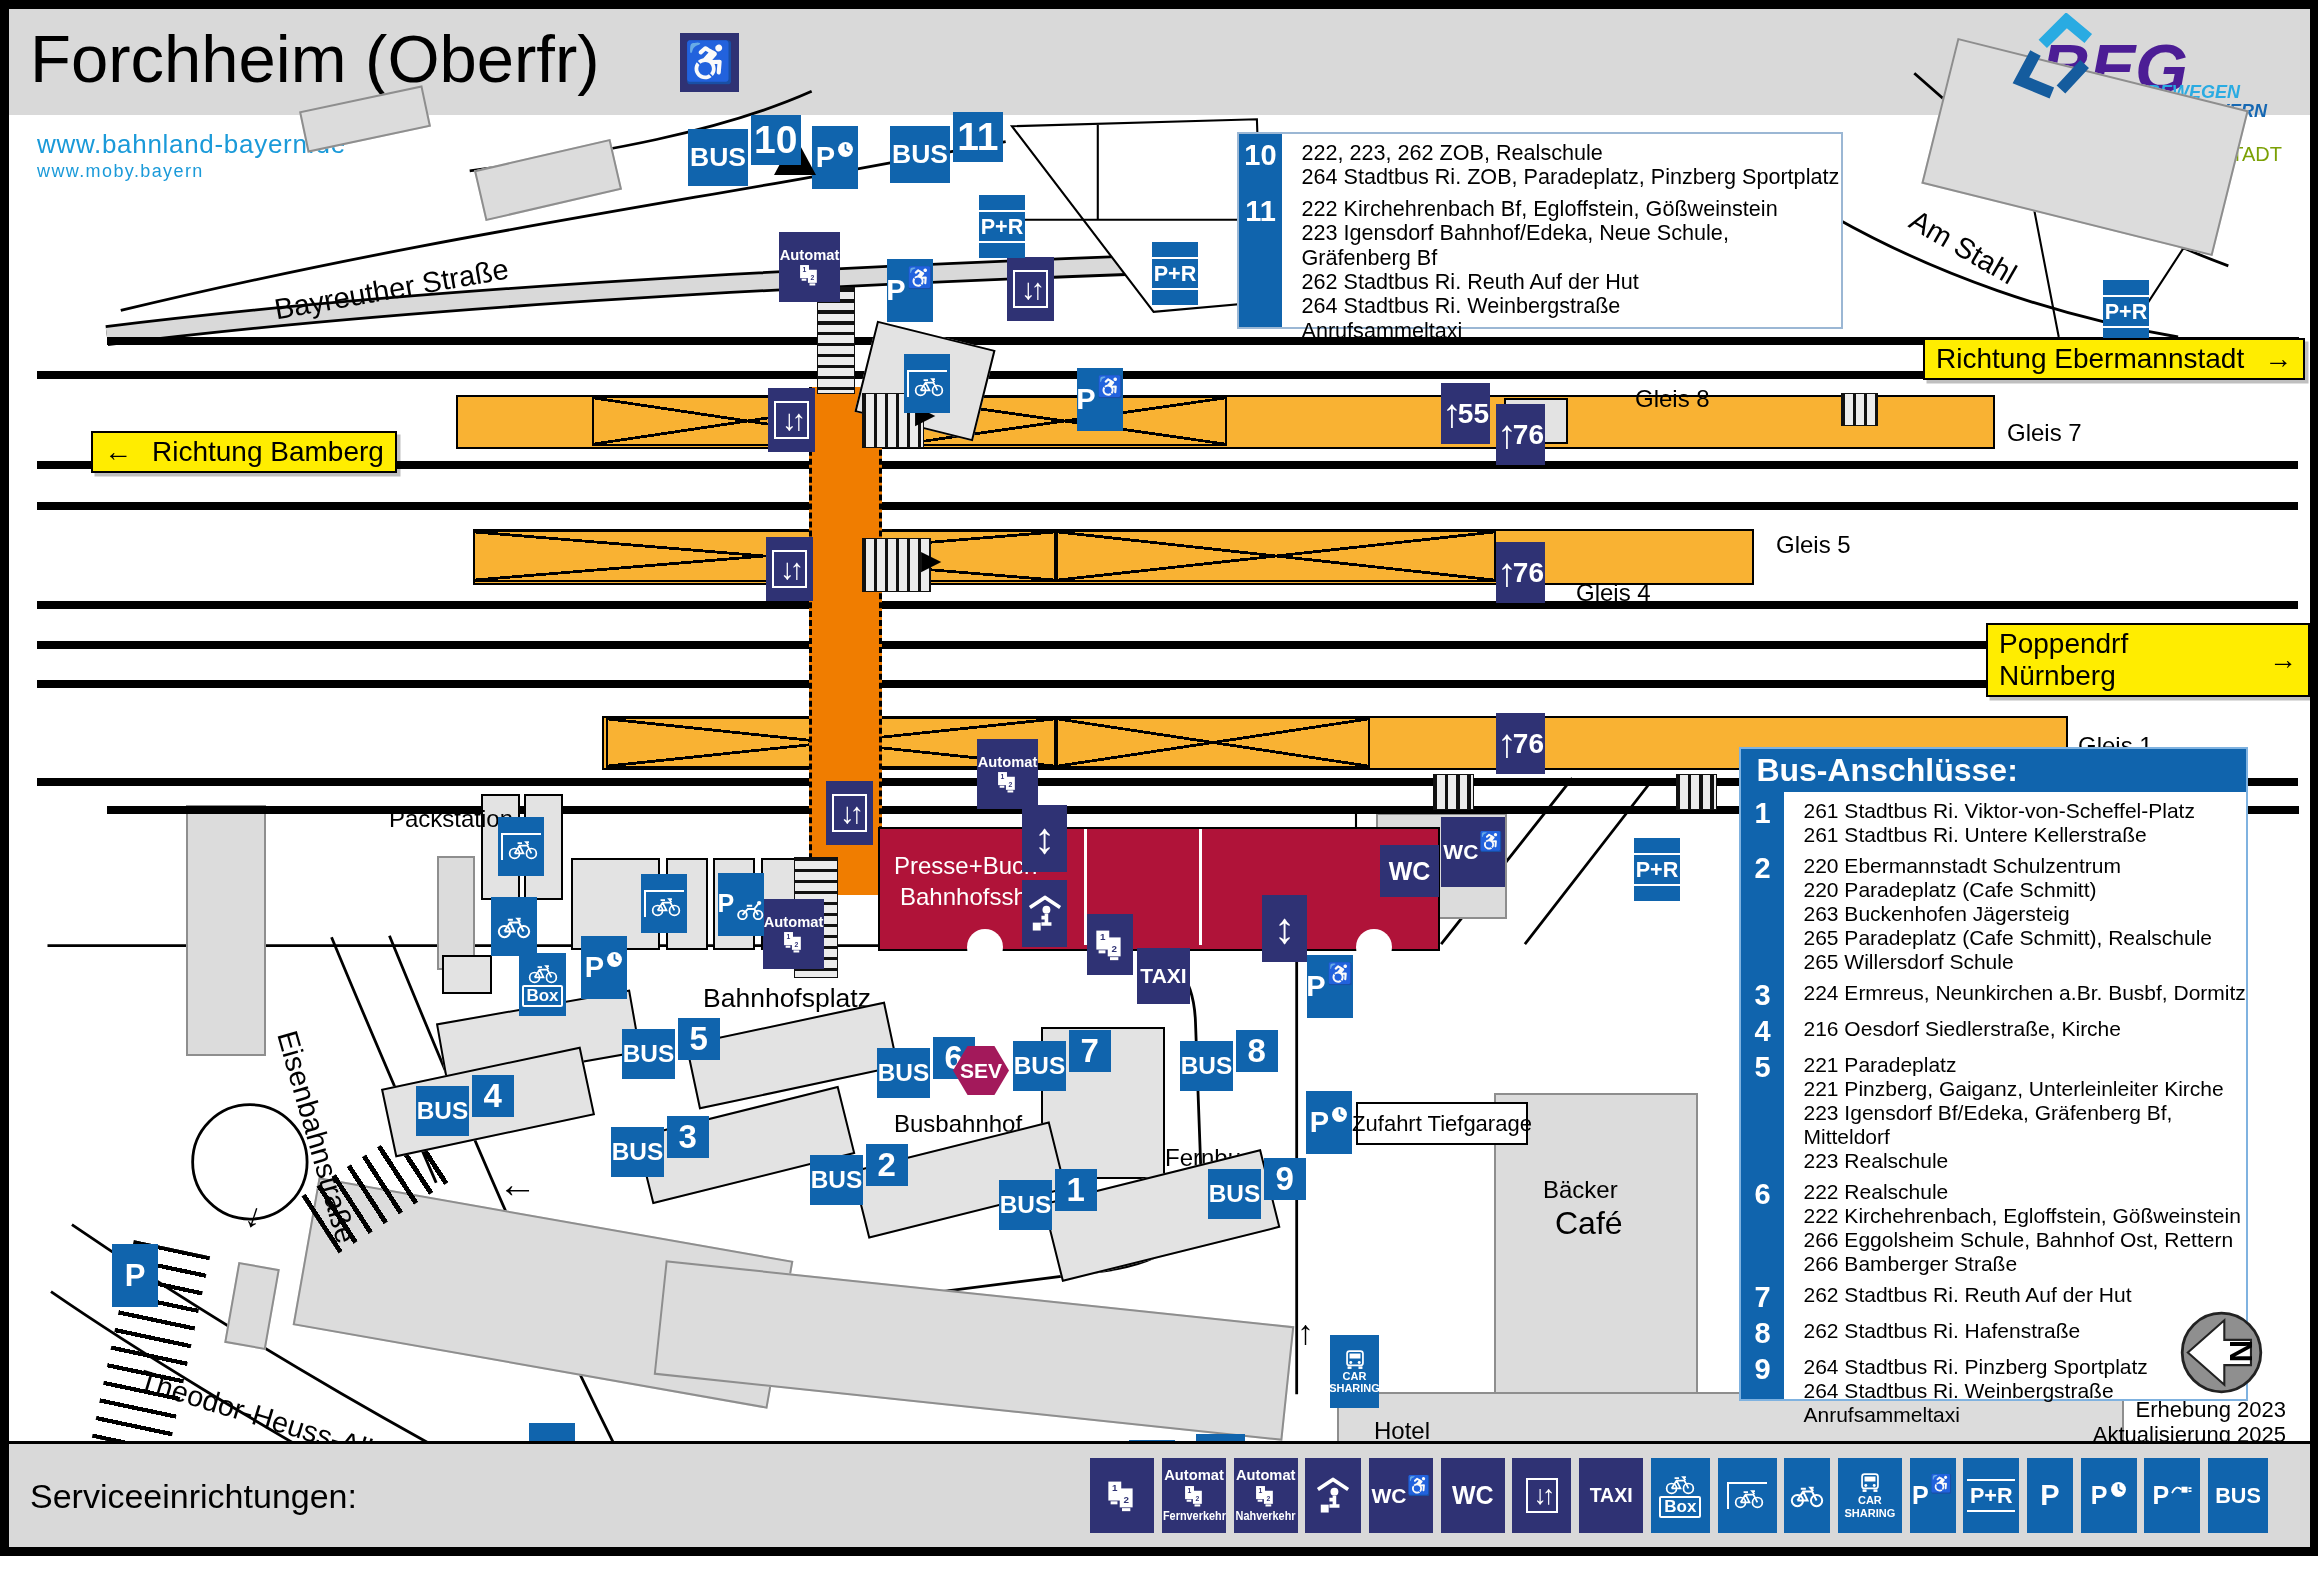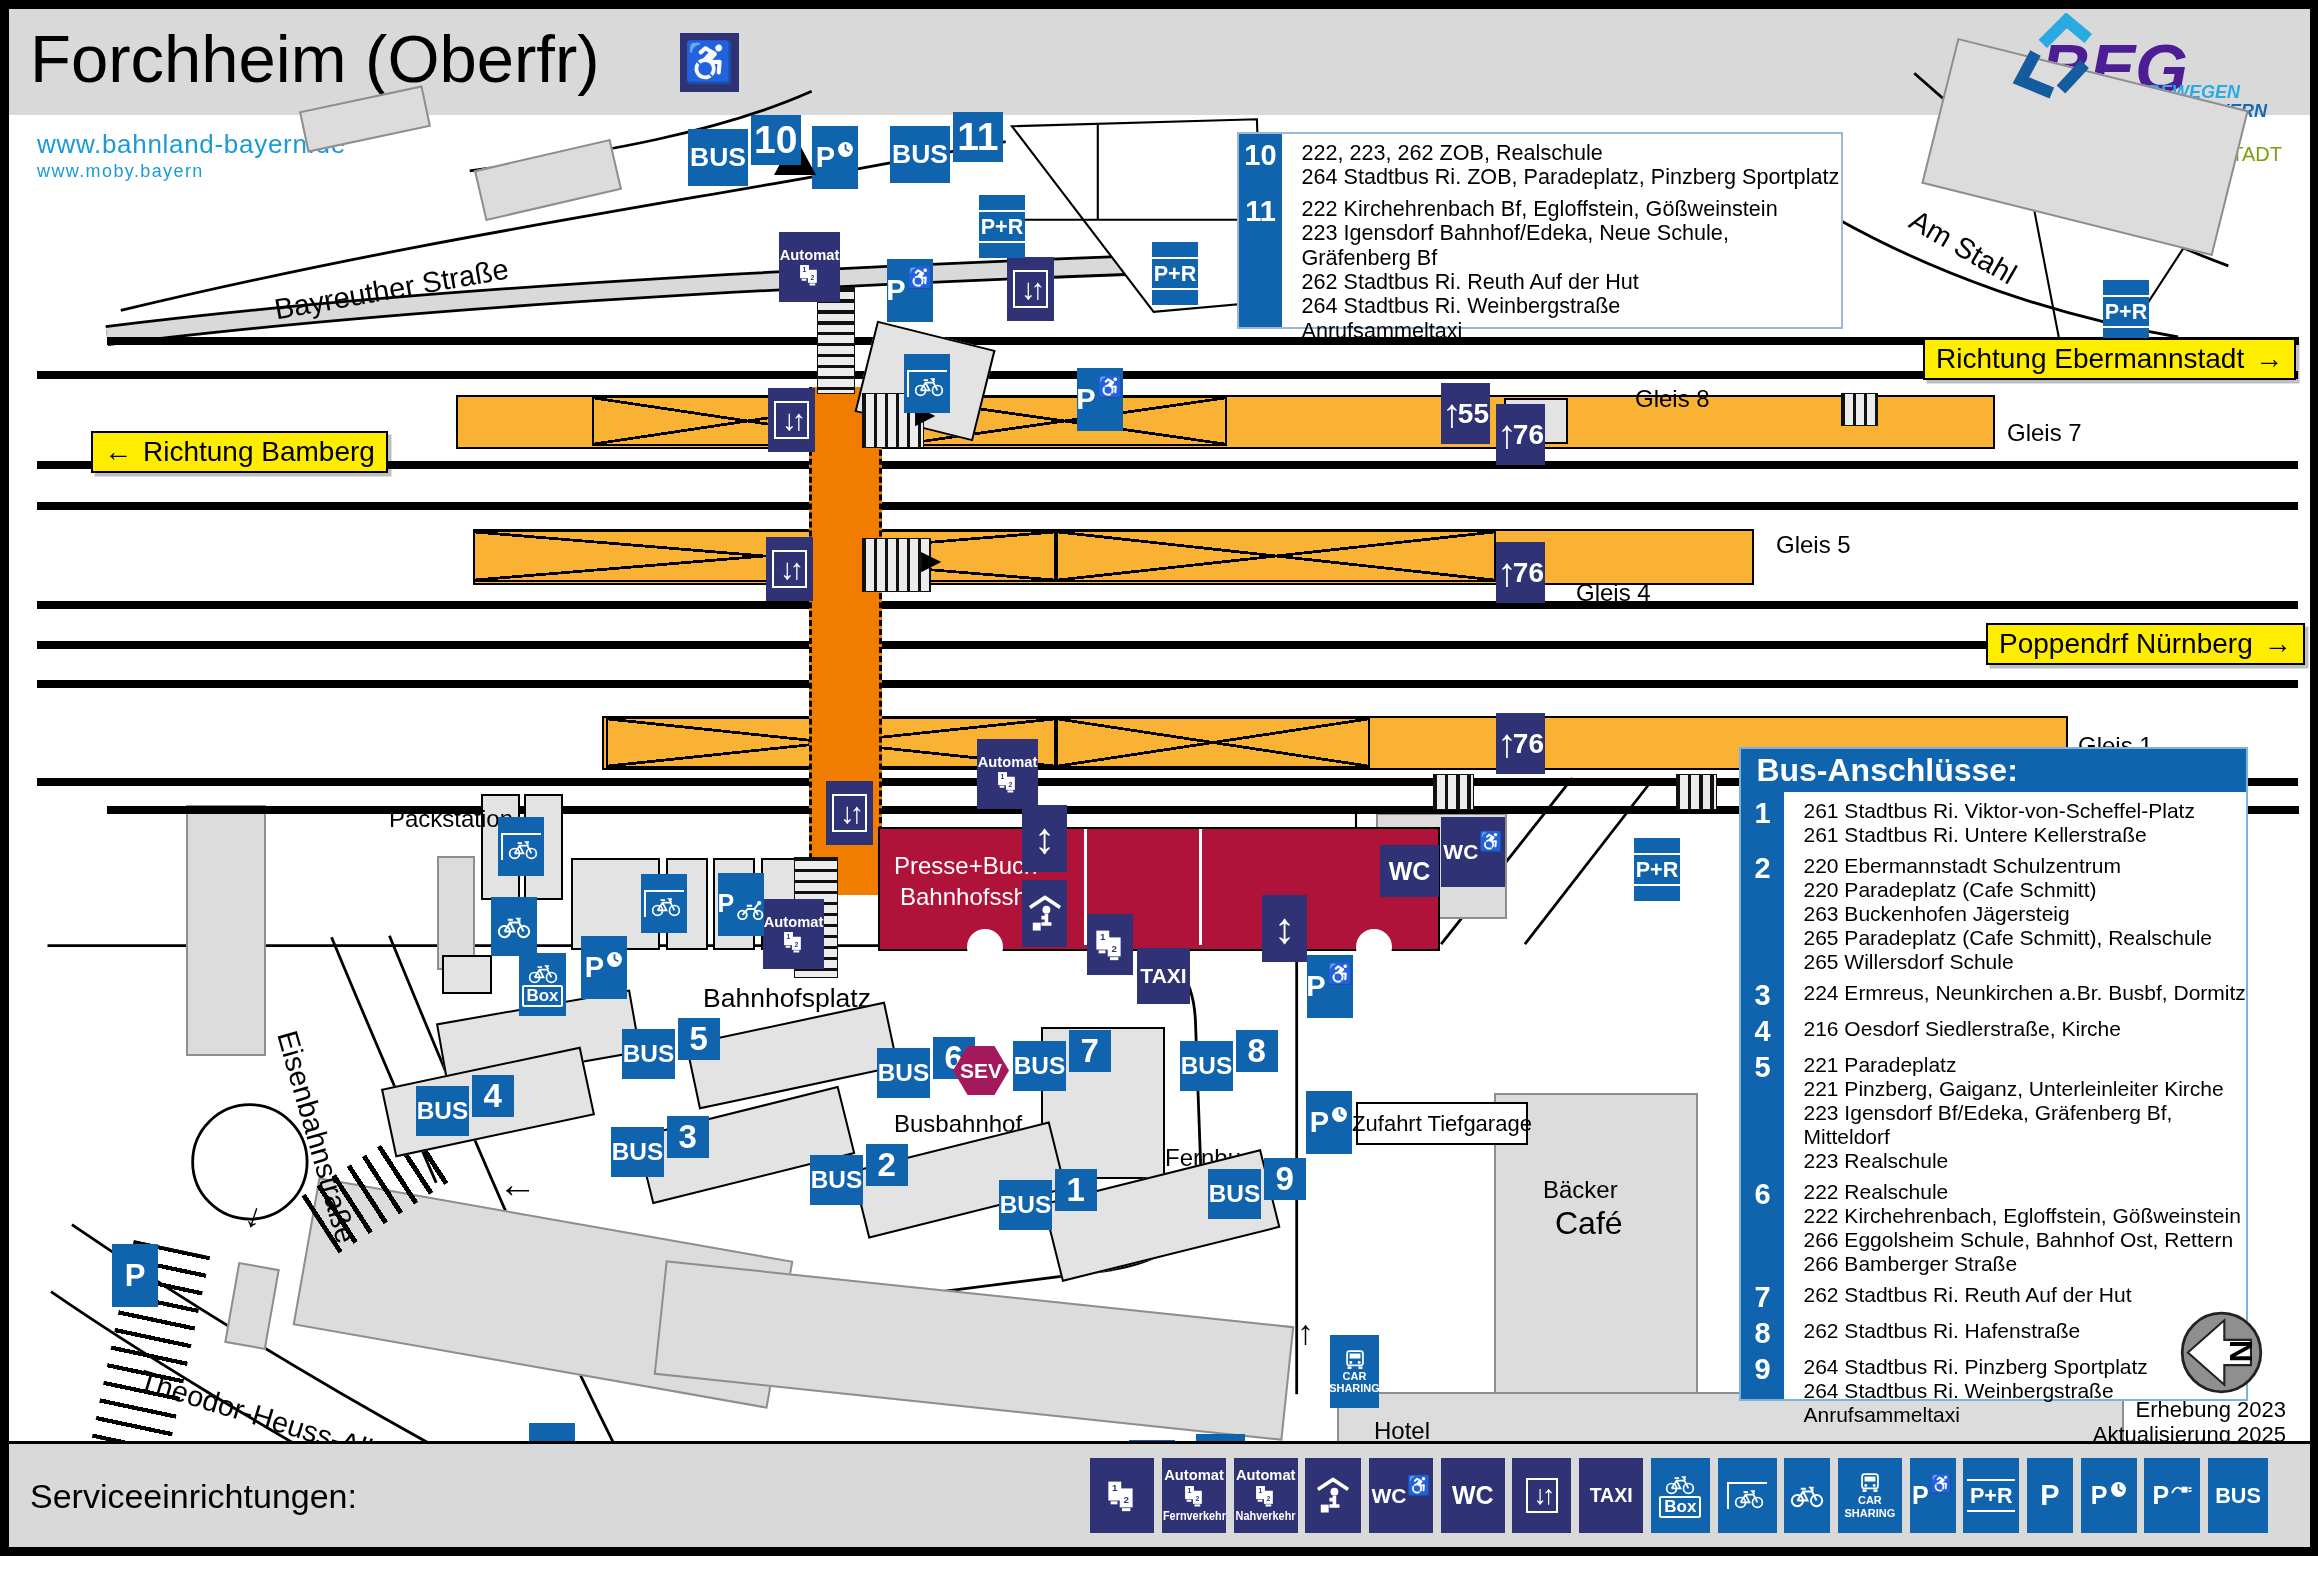--- a/index.html
+++ b/index.html
@@ -27,21 +27,21 @@
   
   .trk{position:absolute;height:7.7px;background:#000;z-index:2}
   .plat{position:absolute;background:#f9b233;border:2.1px solid #000;box-sizing:border-box;z-index:3}
   .xb{background-image:linear-gradient(to top right,transparent calc(50% - 1.4px),#000 calc(50% - 1.4px),#000 calc(50% + 1.4px),transparent calc(50% + 1.4px)),
                        linear-gradient(to bottom right,transparent calc(50% - 1.4px),#000 calc(50% - 1.4px),#000 calc(50% + 1.4px),transparent calc(50% + 1.4px))}
   .roofseg{position:absolute;border:2.1px solid #000;box-sizing:border-box;z-index:4}
   .bld{position:absolute;background:#dcdcdc;border:2.1px solid #8e8e8e;box-sizing:border-box;z-index:2}
   .shel{position:absolute;background:#e3e3e3;border:2.1px solid #000;box-sizing:border-box;z-index:5}
   .stairs{position:absolute;background:repeating-linear-gradient(90deg,#111 0 3.5px,#ececec 3.5px 11px);border:1.4px solid #111;z-index:6}
   .stairsv{position:absolute;background:repeating-linear-gradient(180deg,#111 0 3.5px,#ececec 3.5px 11px);border:1.4px solid #111;z-index:6}
-  .dir{position:absolute;background:#ffed00;border:2.1px solid #000;display:flex;align-items:center;gap:11px;
+  .dir{position:absolute;background:#ffed00;border:2.1px solid #000;display:flex;align-items:center;gap:20px;
        padding:2.8px 11px;font-size:28px;z-index:9;box-shadow:3.5px 3.5px 0 rgba(0,0,0,.25)}
   .underpass{position:absolute;background:#f07d00;border-left:3.5px dashed #000;border-right:3.5px dashed #000;z-index:5}
   .station{position:absolute;background:#b01339;border:2.1px solid #000;z-index:6}
   .stripes{position:absolute;z-index:3}
   .arch{position:absolute;background:#fff;border-radius:50%;z-index:6}
   
   .ibox{position:absolute;background:#fff;border:2.1px solid #9bb7d4;z-index:10}
   .ibody{position:absolute;left:0;top:0;right:0;bottom:0}
   .ibody::before{content:"";position:absolute;left:0;top:0;bottom:0;width:43px;background:#1064ad}
   .ib-row{display:flex;position:relative;margin-bottom:7px}

